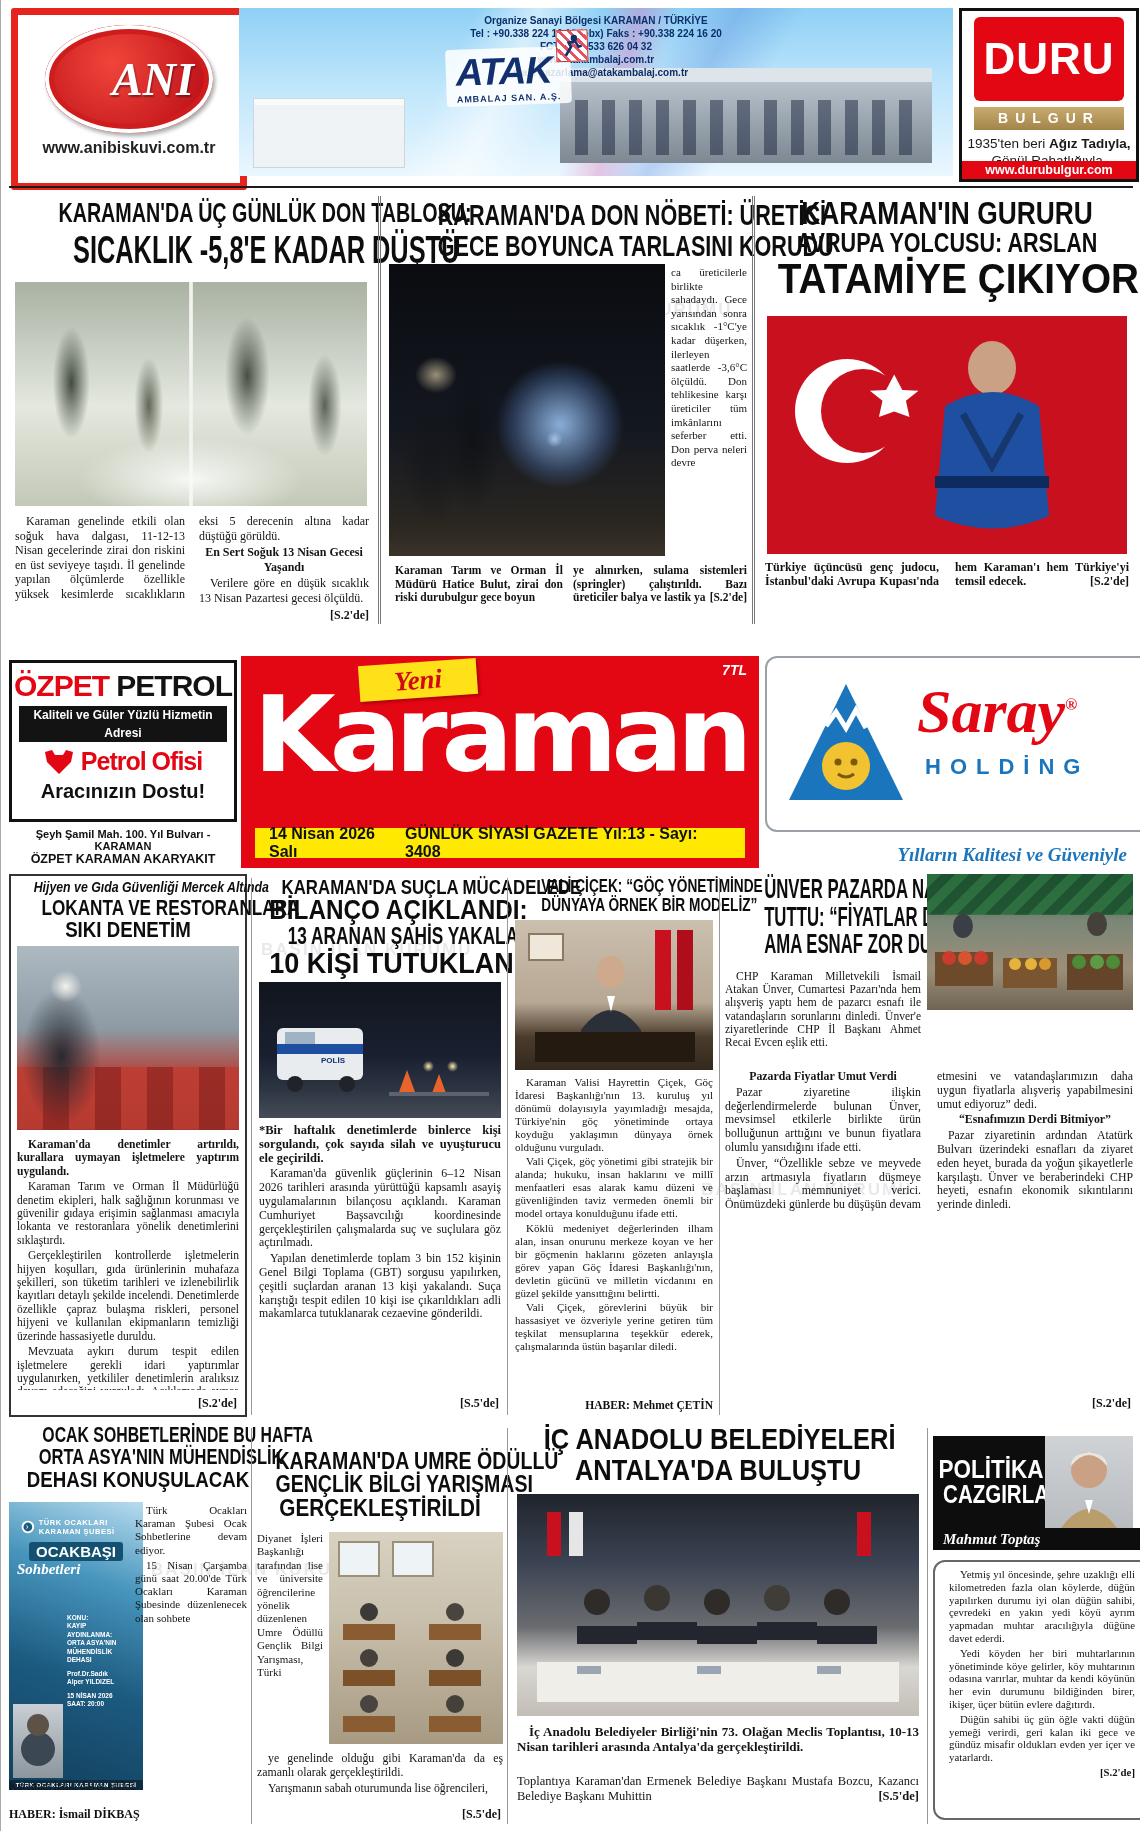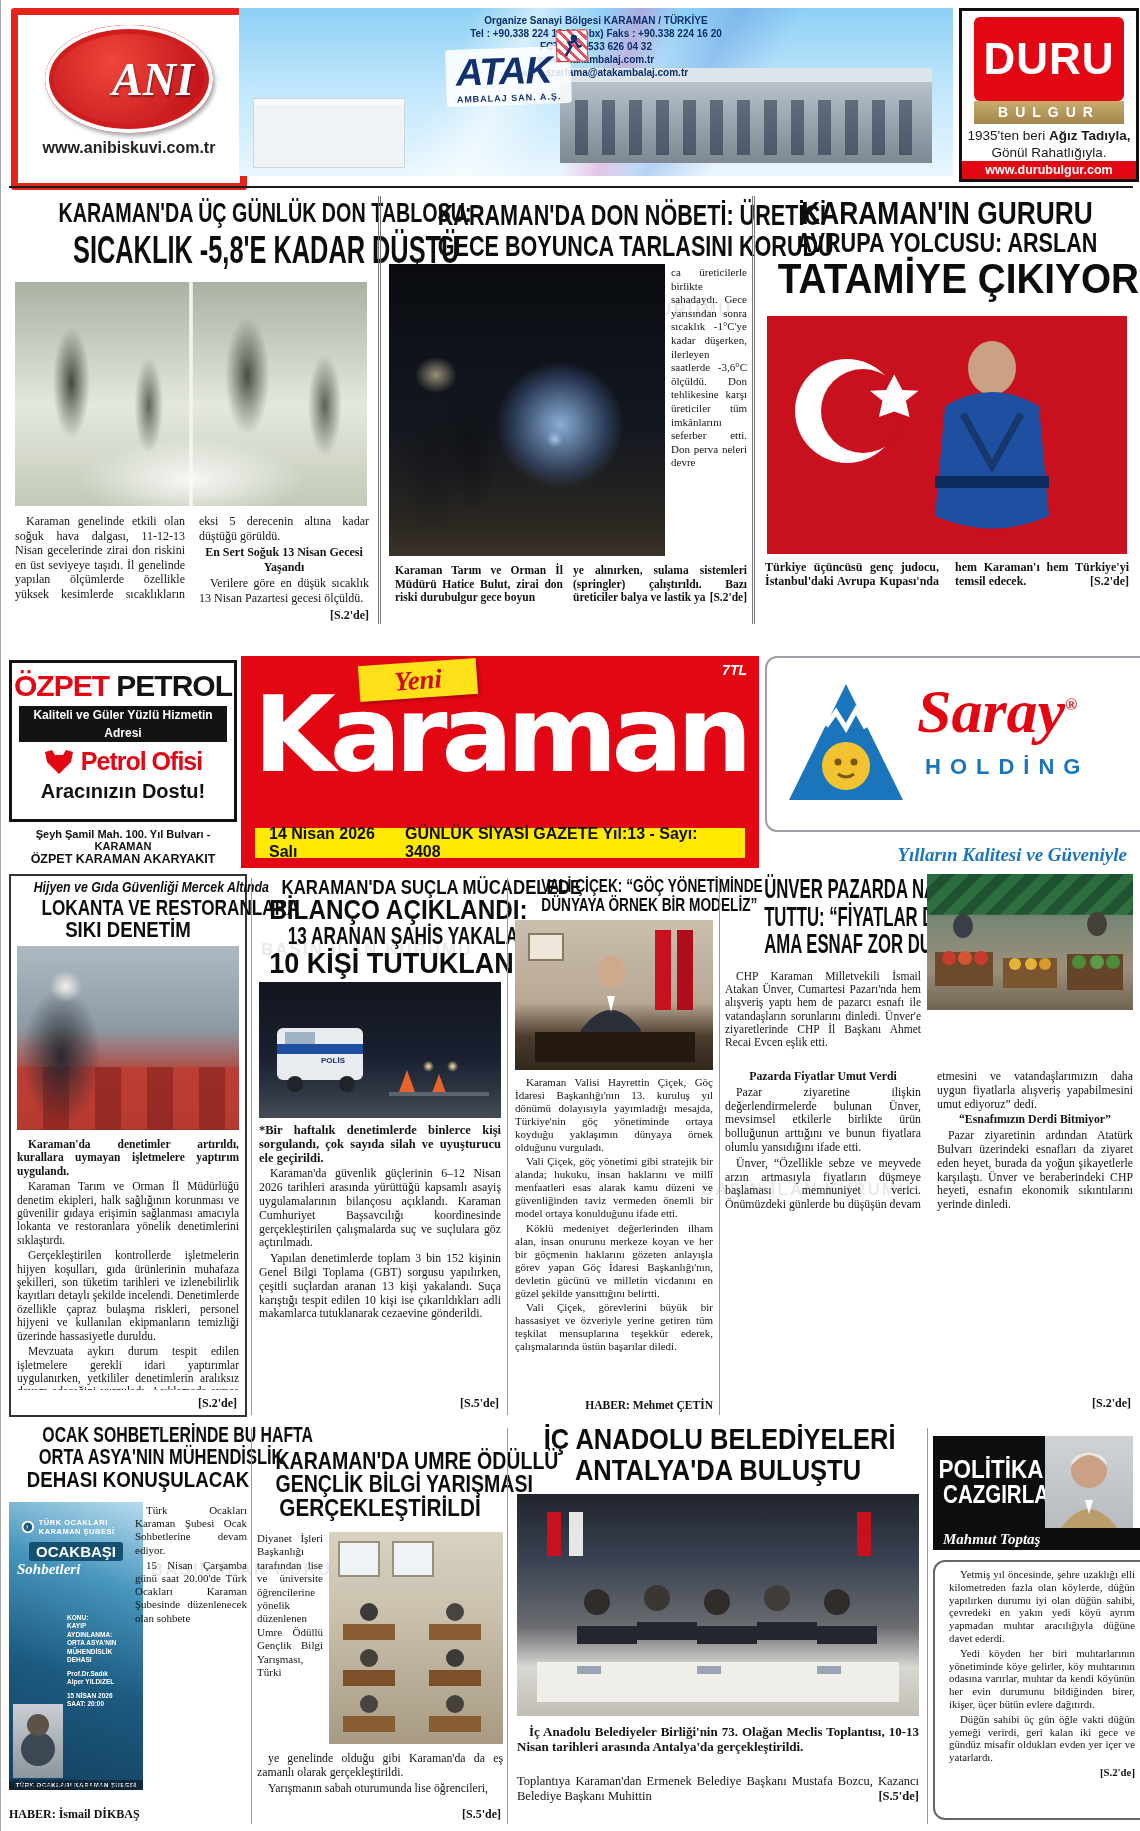--- a/index.html
+++ b/index.html
@@ -50,21 +50,21 @@
   .atak-logo .word{font:italic 800 38px "Liberation Sans",sans-serif;color:#13306e;letter-spacing:-1px;}
   .atak-logo .sub{font:700 9px "Liberation Sans",sans-serif;color:#13306e;text-align:center;letter-spacing:1px;}
   .runner-flag{position:absolute;right:-18px;top:-16px;width:30px;height:30px;background:#fff;
       border:1px solid #c33;
       background-image:repeating-linear-gradient(45deg,rgba(220,40,60,.8) 0 3px,transparent 3px 7px);}
   .runner-flag svg{position:absolute;inset:2px;}
   .duru-box{background:#fff;border:3px solid #101010;text-align:center;}
   .duru-red{width:150px;height:84px;margin:6px auto 0;background:#e30613;border-radius:6px;
       display:flex;align-items:center;justify-content:center;}
   .duru-red span{color:#fff;font:800 44px "Liberation Sans",sans-serif;letter-spacing:1px;}
-  .duru-gold{width:150px;height:23px;margin:0 auto;background:linear-gradient(180deg,#c8ab6e,#a3854a);
+  .duru-gold{width:150px;height:23px;margin:6px auto;background:linear-gradient(180deg,#c8ab6e,#a3854a);
       color:#fff;font:700 14px/23px "Liberation Sans",sans-serif;letter-spacing:7px;}
   .duru-tag{font:400 13.5px/1.25 "Liberation Sans",sans-serif;color:#1a1a1a;margin-top:4px;}
   .duru-tag b{font-weight:800;}
   .duru-url{position:absolute;left:0;right:0;bottom:0;height:18px;background:#e30613;color:#fff;
       font:700 12.5px/18px "Liberation Sans",sans-serif;}
   
   .ozpet-box{border:3px solid #111;text-align:center;padding-top:6px;background:#fff;}
   .ozpet-l1{font:800 30px "Liberation Sans",sans-serif;letter-spacing:-1px;}
   .ozpet-l1 .r{color:#e30613;} .ozpet-l1 .k{color:#131313;}
   .ozpet-bar{margin:3px 7px;background:#131313;color:#fff;font:700 12px/18px "Liberation Sans",sans-serif;}

